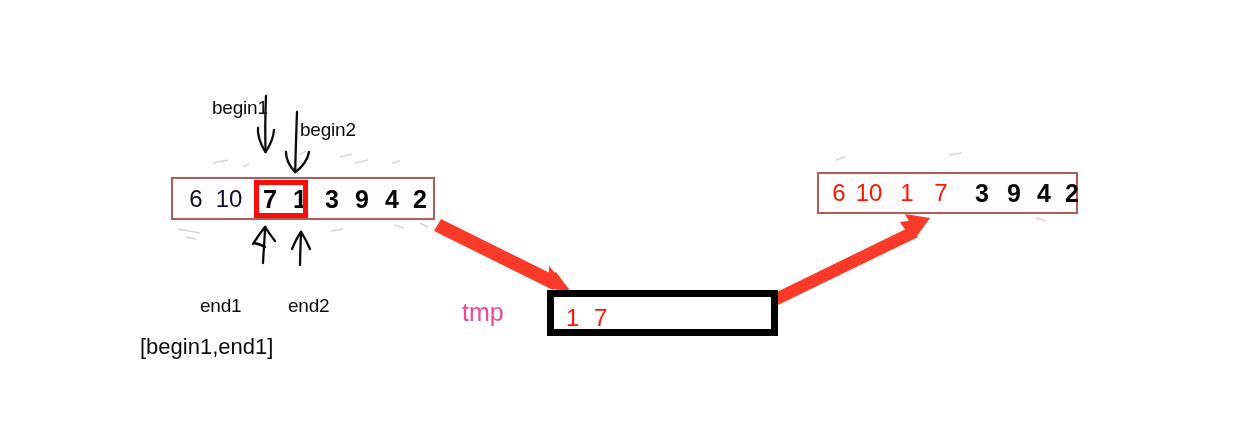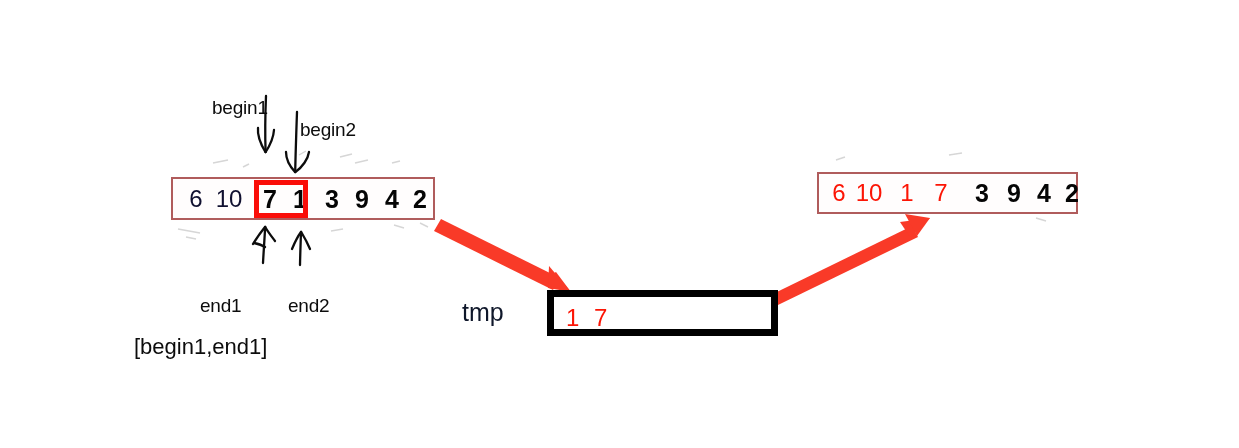--- a/index.html
+++ b/index.html
@@ -80,21 +80,21 @@
   
   .tmp-box {
     position: absolute;
     border: 7px solid #000000;
     background: #ffffff;
     box-sizing: border-box;
   }
   .tmp-label {
     position: absolute;
     font-size: 25px;
-    color: #0f172a;
+    color: #ec4899;
     font-family: "Liberation Sans", "DejaVu Sans", sans-serif;
   }
   .tmp-cell {
     position: absolute;
     font-size: 24px;
     color: #fc1505;
     font-family: "Liberation Sans", "DejaVu Sans", sans-serif;
     white-space: nowrap;
   }
 
@@ -219,16 +219,16 @@
     <span class="cell red-plain" style="left:8px;  width:24px;">6</span>
     <span class="cell red-plain" style="left:32px; width:36px;">10</span>
     <span class="cell red-plain" style="left:76px; width:24px;">1</span>
     <span class="cell red-plain" style="left:110px; width:24px;">7</span>
     <span class="cell bold" style="left:150px; width:26px;">3</span>
     <span class="cell bold" style="left:182px; width:26px;">9</span>
     <span class="cell bold" style="left:212px; width:26px;">4</span>
     <span class="cell bold" style="left:240px; width:26px;">2</span>
   </div>
 
-  <div class="caption" style="left:134px; top:334px;">[begin1,end1]</div>
+  <div class="caption" style="left:140px; top:334px;">[begin1,end1]</div>
 
 
 </div>
 
 </body></html>

